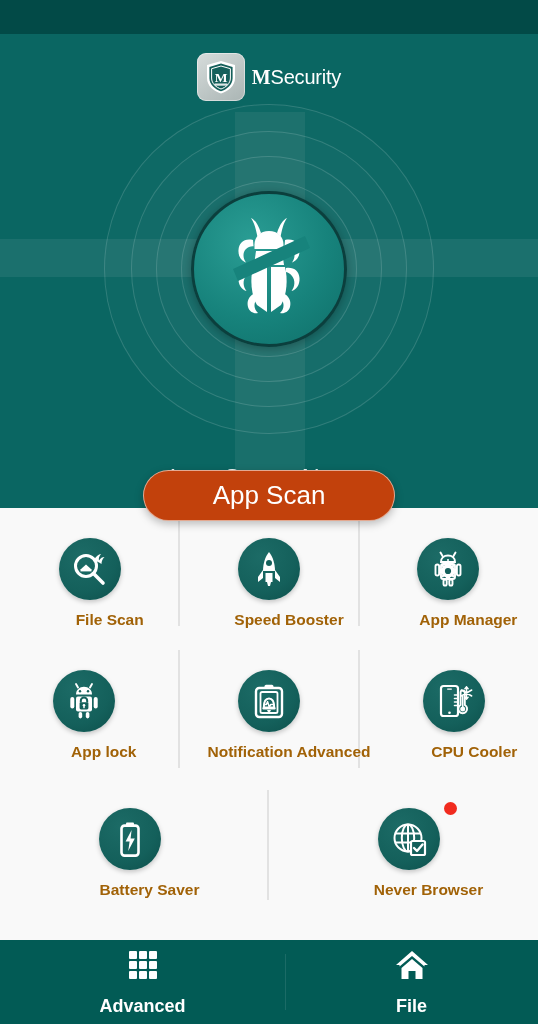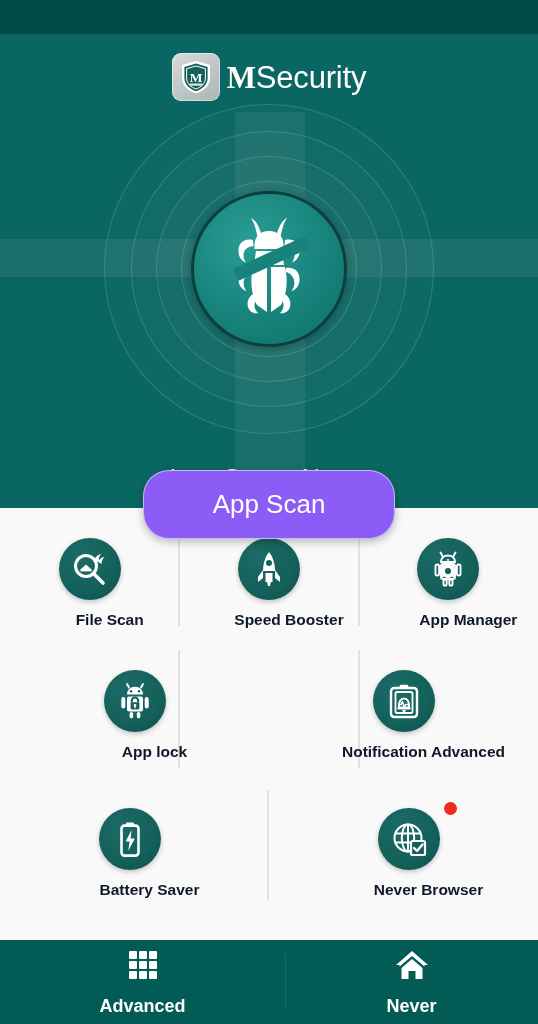--- a/index.html
+++ b/index.html
@@ -53,21 +53,21 @@
     position:absolute; top:19px; left:0; width:538px;
     display:flex; align-items:center; justify-content:center; gap:7px;
   }
   .brand-mark{
     width:48px; height:48px; border-radius:9px;
     background:linear-gradient(145deg,#d6dcdb,#aab5b4);
     display:flex; align-items:center; justify-content:center;
     box-shadow:inset 0 0 0 1px rgba(255,255,255,.45);
   }
   .brand-title{
-    color:#ffffff; font-size:31px; line-height:1; letter-spacing:-.2px;
+    color:#ffffff; font-size:20px; line-height:1; letter-spacing:-.2px;
     white-space:nowrap;
   }
   .brand-title .m{ font-family:"Liberation Serif", serif; font-weight:bold; }
 
   
   .scan-badge{
     position:absolute; left:50%; top:235px; transform:translate(-50%,-50%);
     width:156px; height:156px; border-radius:50%;
     background:radial-gradient(circle at 38% 32%, #2a9d94 0%, #17837c 55%, #0f6f69 100%);
     border:3px solid #0b3f3d;
@@ -76,22 +76,22 @@
   }
 
   
   .last-scan{
     position:absolute; left:0; top:430px; width:538px; text-align:center;
     color:#eef5f4; font-size:25px;
   }
   
   .scan-btn{
     position:absolute; left:50%; top:470px; transform:translateX(-50%);
-    width:252px; height:69px; border-radius:26px;
-    background:#8b5cf6; border:1.6px solid rgba(255,255,255,.55);
+    width:252px; height:51px; border-radius:26px;
+    background:#c2410c; border:1.6px solid rgba(255,255,255,.55);
     color:#ffffff; font-size:26px;
     display:flex; align-items:center; justify-content:center;
     cursor:pointer; z-index:6;
     box-shadow:0 3px 8px rgba(0,0,0,.25);
   }
 
   
   .panel{
     position:absolute; top:508px; left:0; width:538px; height:432px;
     background:#f9f9f9;
@@ -105,21 +105,21 @@
     cursor:pointer;
   }
   .tile-icon{
     width:62px; height:62px; border-radius:50%;
     background:radial-gradient(circle at 36% 30%, #1c6b66 0%, #14605b 60%, #0d4f4b 100%);
     display:flex; align-items:center; justify-content:center;
     box-shadow:0 2px 5px rgba(0,0,0,.22);
     position:relative;
   }
   .tile-label{
-    margin-top:11px; color:#0f172a; font-size:15.5px; font-weight:bold;
+    margin-top:11px; color:#a16207; font-size:15.5px; font-weight:bold;
     white-space:nowrap;
     padding-left:40px;
   }
   .badge-dot{
     position:absolute; width:13px; height:13px; border-radius:50%;
     background:#f12b1f; top:-6px; right:-17px;
   }
   .vdiv{
     position:absolute; width:1.5px; background:#e2e2e2;
   }
@@ -295,20 +295,40 @@
           <path d="M15.5 8 L15.5 5.4 A1.6 1.6 0 0 1 17.1 3.8 L22.9 3.8 A1.6 1.6 0 0 1 24.5 5.4 L24.5 8 Z" fill="#ffffff"></path>
           <path d="M14.8 26.5 C14.8 21 16.8 17.5 20 17.5 C23.2 17.5 25.2 21 25.2 26.5 Z" fill="none" stroke="#ffffff" stroke-width="2"></path>
           <rect x="13.4" y="26.3" width="13.2" height="2.1" rx="1" fill="#ffffff"></rect>
           <path d="M18.2 29 C18.2 30.4 19 31.2 20 31.2 C21 31.2 21.8 30.4 21.8 29 Z" fill="#ffffff"></path>
           <path d="M15.2 23.6 L17.3 23.6 L18.6 20.6 L20.3 26.2 L21.6 23.6 L24.8 23.6" fill="none" stroke="#ffffff" stroke-width="1.5" stroke-linecap="round" stroke-linejoin="round"></path>
         </svg>
       </div>
       <div class="tile-label">Notification Advanced</div>
     </div>
 
+    <div class="cell">
+      <div class="tile-icon">
+        <svg width="40" height="40" viewBox="0 0 40 40" aria-hidden="true">
+          <rect x="7" y="5" width="17" height="30" rx="2.6" fill="none" stroke="#ffffff" stroke-width="2.2"></rect>
+          <rect x="13" y="7.4" width="5" height="1.3" rx=".65" fill="#ffffff"></rect>
+          <circle cx="15.5" cy="31.8" r="1.3" fill="#ffffff"></circle>
+          <g stroke="#ffffff" stroke-width="1.6" stroke-linecap="round">
+            <path d="M20.5 14 L24 14 M20.5 17.5 L24 17.5 M20.5 21 L24 21 M20.5 24.5 L24 24.5"></path>
+          </g>
+          <path d="M26.6 11.5 A2.1 2.1 0 0 1 30.8 11.5 L30.8 24 A4.4 4.4 0 1 1 26.6 24 Z" fill="none" stroke="#ffffff" stroke-width="1.9"></path>
+          <circle cx="28.7" cy="28" r="2.5" fill="#ffffff"></circle>
+          <rect x="28" y="15" width="1.5" height="12" fill="#ffffff"></rect>
+          <g stroke="#ffffff" stroke-width="1.5" stroke-linecap="round" transform="translate(32.5,12)">
+            <path d="M0 -6 L0 6 M-5.2 -3 L5.2 3 M-5.2 3 L5.2 -3"></path>
+            <path d="M0 -6 L-1.6 -4.2 M0 -6 L1.6 -4.2 M0 6 L-1.6 4.2 M0 6 L1.6 4.2"></path>
+          </g>
+        </svg>
+      </div>
+      <div class="tile-label">CPU Cooler</div>
+    </div>
   </div>
 
   <div class="grid-row" style="height:130px; padding-top:18px;gap:20px;">
     <div class="vdiv" style="left:267px; top:0px; height:110px;"></div>
 
     <div class="cell">
       <div class="tile-icon">
         <svg width="40" height="40" viewBox="0 0 40 40" aria-hidden="true">
           <rect x="16" y="3.4" width="8" height="3.4" rx="1" fill="#ffffff"></rect>
           <rect x="11.5" y="6.6" width="17" height="30" rx="3" fill="none" stroke="#ffffff" stroke-width="2.6"></rect>
@@ -357,16 +377,16 @@
     <span class="nav-label">Advanced</span>
   </div>
 
   <div class="nav-item">
     <span>
       <svg width="34" height="34" viewBox="0 0 34 34" aria-hidden="true">
         <path d="M17 3 L33 17 L29.5 17 L29.5 18.5 L17 8 L4.5 18.5 L4.5 17 L1 17 Z" fill="#ffffff"></path>
         <path d="M17 11 L27.5 20 L27.5 31 L20.5 31 L20.5 23 L13.5 23 L13.5 31 L6.5 31 L6.5 20 Z" fill="#ffffff"></path>
       </svg>
     </span>
-    <span class="nav-label">Never</span>
+    <span class="nav-label">File</span>
   </div>
 
 </div>
 
 </body></html>

